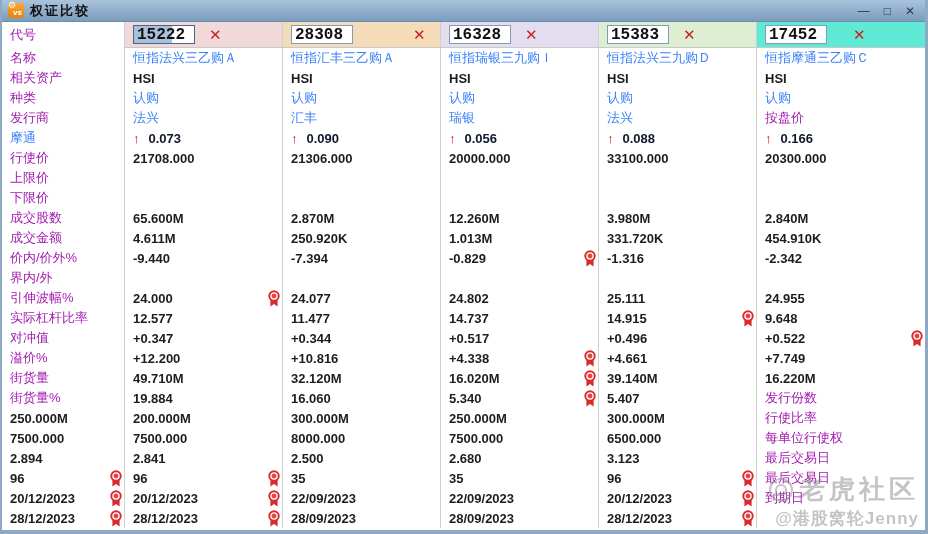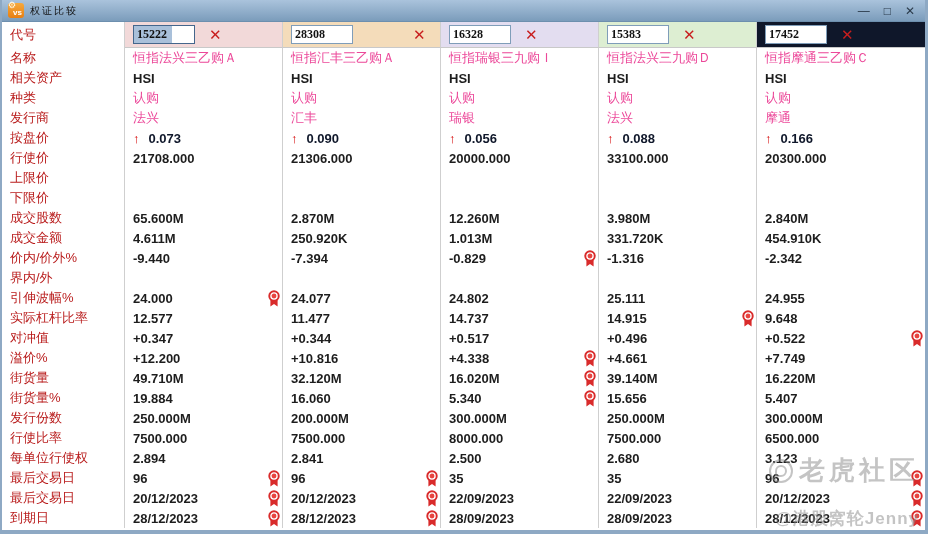--- a/index.html
+++ b/index.html
@@ -18,53 +18,53 @@
     padding:0 6px; gap:6px;
   }
   .app-icon{
     width:16px; height:15px; border-radius:3px;
     background:linear-gradient(#f6a93c,#e87f12);
     color:#fff; font-size:8px; font-weight:bold;
     display:flex; align-items:flex-end; justify-content:flex-end;
     padding:0 2px 1px 0; position:relative; flex:0 0 auto;
   }
   .app-icon::before{ content:"⚙"; position:absolute; top:-3px; left:0px; font-size:9px; color:#fff9e8;}
-  .title-text{ font-size:10px; font-weight:400; color:#111; letter-spacing:2px; }
+  .title-text{ font-size:13px; font-weight:700; color:#111; letter-spacing:2px; }
   .win-controls{ margin-left:auto; display:flex; gap:14px; align-items:center; padding-right:4px;}
   .win-btn{ font-size:12px; color:#2b3b4b; line-height:1; cursor:default; }
 
   .grid{ display:grid; grid-template-columns:123px 158px 158px 158px 158px 1fr; }
   .cell{ height:20px; position:relative; padding-left:8px; font-size:13px;
          display:flex; align-items:center; white-space:nowrap; overflow:hidden;
          border-right:1px solid #cfcfcf; }
   .cell:nth-child(6n){ border-right:none; }
-  .label{ color:#b91c1c; font-weight:400; }
+  .label{ color:#a21caf; font-weight:400; }
   .val{ font-weight:bold; color:#1d1d1d; }
-  .cjk{ font-weight:400; color:#ec4899; }
+  .cjk{ font-weight:400; color:#3b82f6; }
   .up-arrow{ color:#d40000; font-weight:bold; margin-right:9px; font-size:13px;}
   .up-val{ color:#0f172a; font-weight:bold; }
   .code-input{
-    width:62px; height:19px; font-family:Liberation Serif, serif;
-    font-size:12px; font-weight:bold; color:#111; padding:1px 3px;
+    width:62px; height:19px; font-family:Liberation Mono, monospace;
+    font-size:16px; font-weight:bold; color:#111; padding:1px 3px;
     border:1px solid #7f9db9; background:#fff; outline:none;
   }
   .code-input.focused{ border:1px solid #44668c;
     background:linear-gradient(to right,#a9c0da 0px,#a9c0da 38px,#ffffff 38px); }
   .x-btn{ color:#c81e1e; font-weight:bold; font-size:15px; margin-left:14px; line-height:1; cursor:default;}
 
   .medal{ position:absolute; right:1px; top:2px; width:14px; height:17px; }
 
   .watermark{
     position:absolute; right:6px; bottom:0px; text-align:right;
     color:#8a8a8a; opacity:.5; pointer-events:none; z-index:5;
   }
   .wm-line1{ font-size:26px; font-weight:bold; letter-spacing:4px; display:flex; align-items:center; gap:6px; justify-content:flex-end;}
   .wm-logo{ width:24px; height:24px; border:2.5px solid #8a8a8a; border-radius:50%; position:relative; }
   .wm-logo::after{ content:""; position:absolute; inset:4px; border:2px solid #8a8a8a; border-radius:50% 50% 50% 0; }
-  .wm-line2{ font-size:17px; font-weight:bold; letter-spacing:1px; margin-top:19px; }
+  .wm-line2{ font-size:17px; font-weight:bold; letter-spacing:1px; margin-top:0; }
 </style>
 </head>
 <body>
 
 <div class="window">
   <div class="titlebar">
     <div class="app-icon">vs</div>
     <div class="title-text">权证比较</div>
     <div class="win-controls">
       <span class="win-btn">—</span>
@@ -84,21 +84,21 @@
         <span class="x-btn">✕</span>
       </div>
       <div class="cell  " style="height: 26px; background: rgb(227, 221, 240); border-bottom: 1px solid rgb(201, 201, 201);">
         <input class="code-input" value="16328" style="">
         <span class="x-btn">✕</span>
       </div>
       <div class="cell  " style="height: 26px; background: rgb(221, 238, 210); border-bottom: 1px solid rgb(201, 201, 201);">
         <input class="code-input" value="15383" style="">
         <span class="x-btn">✕</span>
       </div>
-      <div class="cell  " style="height: 26px; background: #0f172a; border-bottom: 1px solid rgb(201, 201, 201);">
+      <div class="cell  " style="height: 26px; background: #5eead4; border-bottom: 1px solid rgb(201, 201, 201); gap: 12px;">
         <input class="code-input" value="17452" style="">
         <span class="x-btn">✕</span>
       </div>
       <div class="cell label row-even">名称</div>
       <div class="cell  row-even">
         <span class="cjk">恒指法兴三乙购Ａ</span>
       </div>
       <div class="cell  row-even">
         <span class="cjk">恒指汇丰三乙购Ａ</span>
       </div>
@@ -149,24 +149,24 @@
       </div>
       <div class="cell  row-odd">
         <span class="cjk">汇丰</span>
       </div>
       <div class="cell  row-odd">
         <span class="cjk">瑞银</span>
       </div>
       <div class="cell  row-odd">
         <span class="cjk">法兴</span>
       </div>
+      <div class="cell label row-even">按盘价</div>
       <div class="cell  row-odd">
         <span class="cjk">摩通</span>
       </div>
-      <div class="cell label row-even">按盘价</div>
       <div class="cell  row-even">
         <span class="up-arrow">↑</span>
         <span class="up-val">0.073</span>
       </div>
       <div class="cell  row-even">
         <span class="up-arrow">↑</span>
         <span class="up-val">0.090</span>
       </div>
       <div class="cell  row-even">
         <span class="up-arrow">↑</span>
@@ -379,23 +379,20 @@
       <div class="cell  row-odd">
         <span class="val">16.060</span>
       </div>
       <div class="cell  row-odd">
         <span class="val">5.340</span>
         <svg class="medal" viewBox="0 0 14 17" xmlns="http://www.w3.org/2000/svg">
           <path d="M3.4 9.5 L3.4 16.5 L7 13.9 L10.6 16.5 L10.6 9.5 Z" fill="#d92b2b"></path>
           <circle cx="7" cy="6" r="5.7" fill="#d92b2b"></circle>
           <circle cx="7" cy="6" r="3.1" fill="#e8443f" stroke="#ffffff" stroke-width="1.3"></circle>
         </svg>
-      </div>
-      <div class="cell  row-odd">
-        <span class="val">15.656</span>
       </div>
       <div class="cell  row-odd">
         <span class="val">5.407</span>
       </div>
       <div class="cell label row-even">发行份数</div>
       <div class="cell  row-even">
         <span class="val">250.000M</span>
       </div>
       <div class="cell  row-even">
         <span class="val">200.000M</span>

